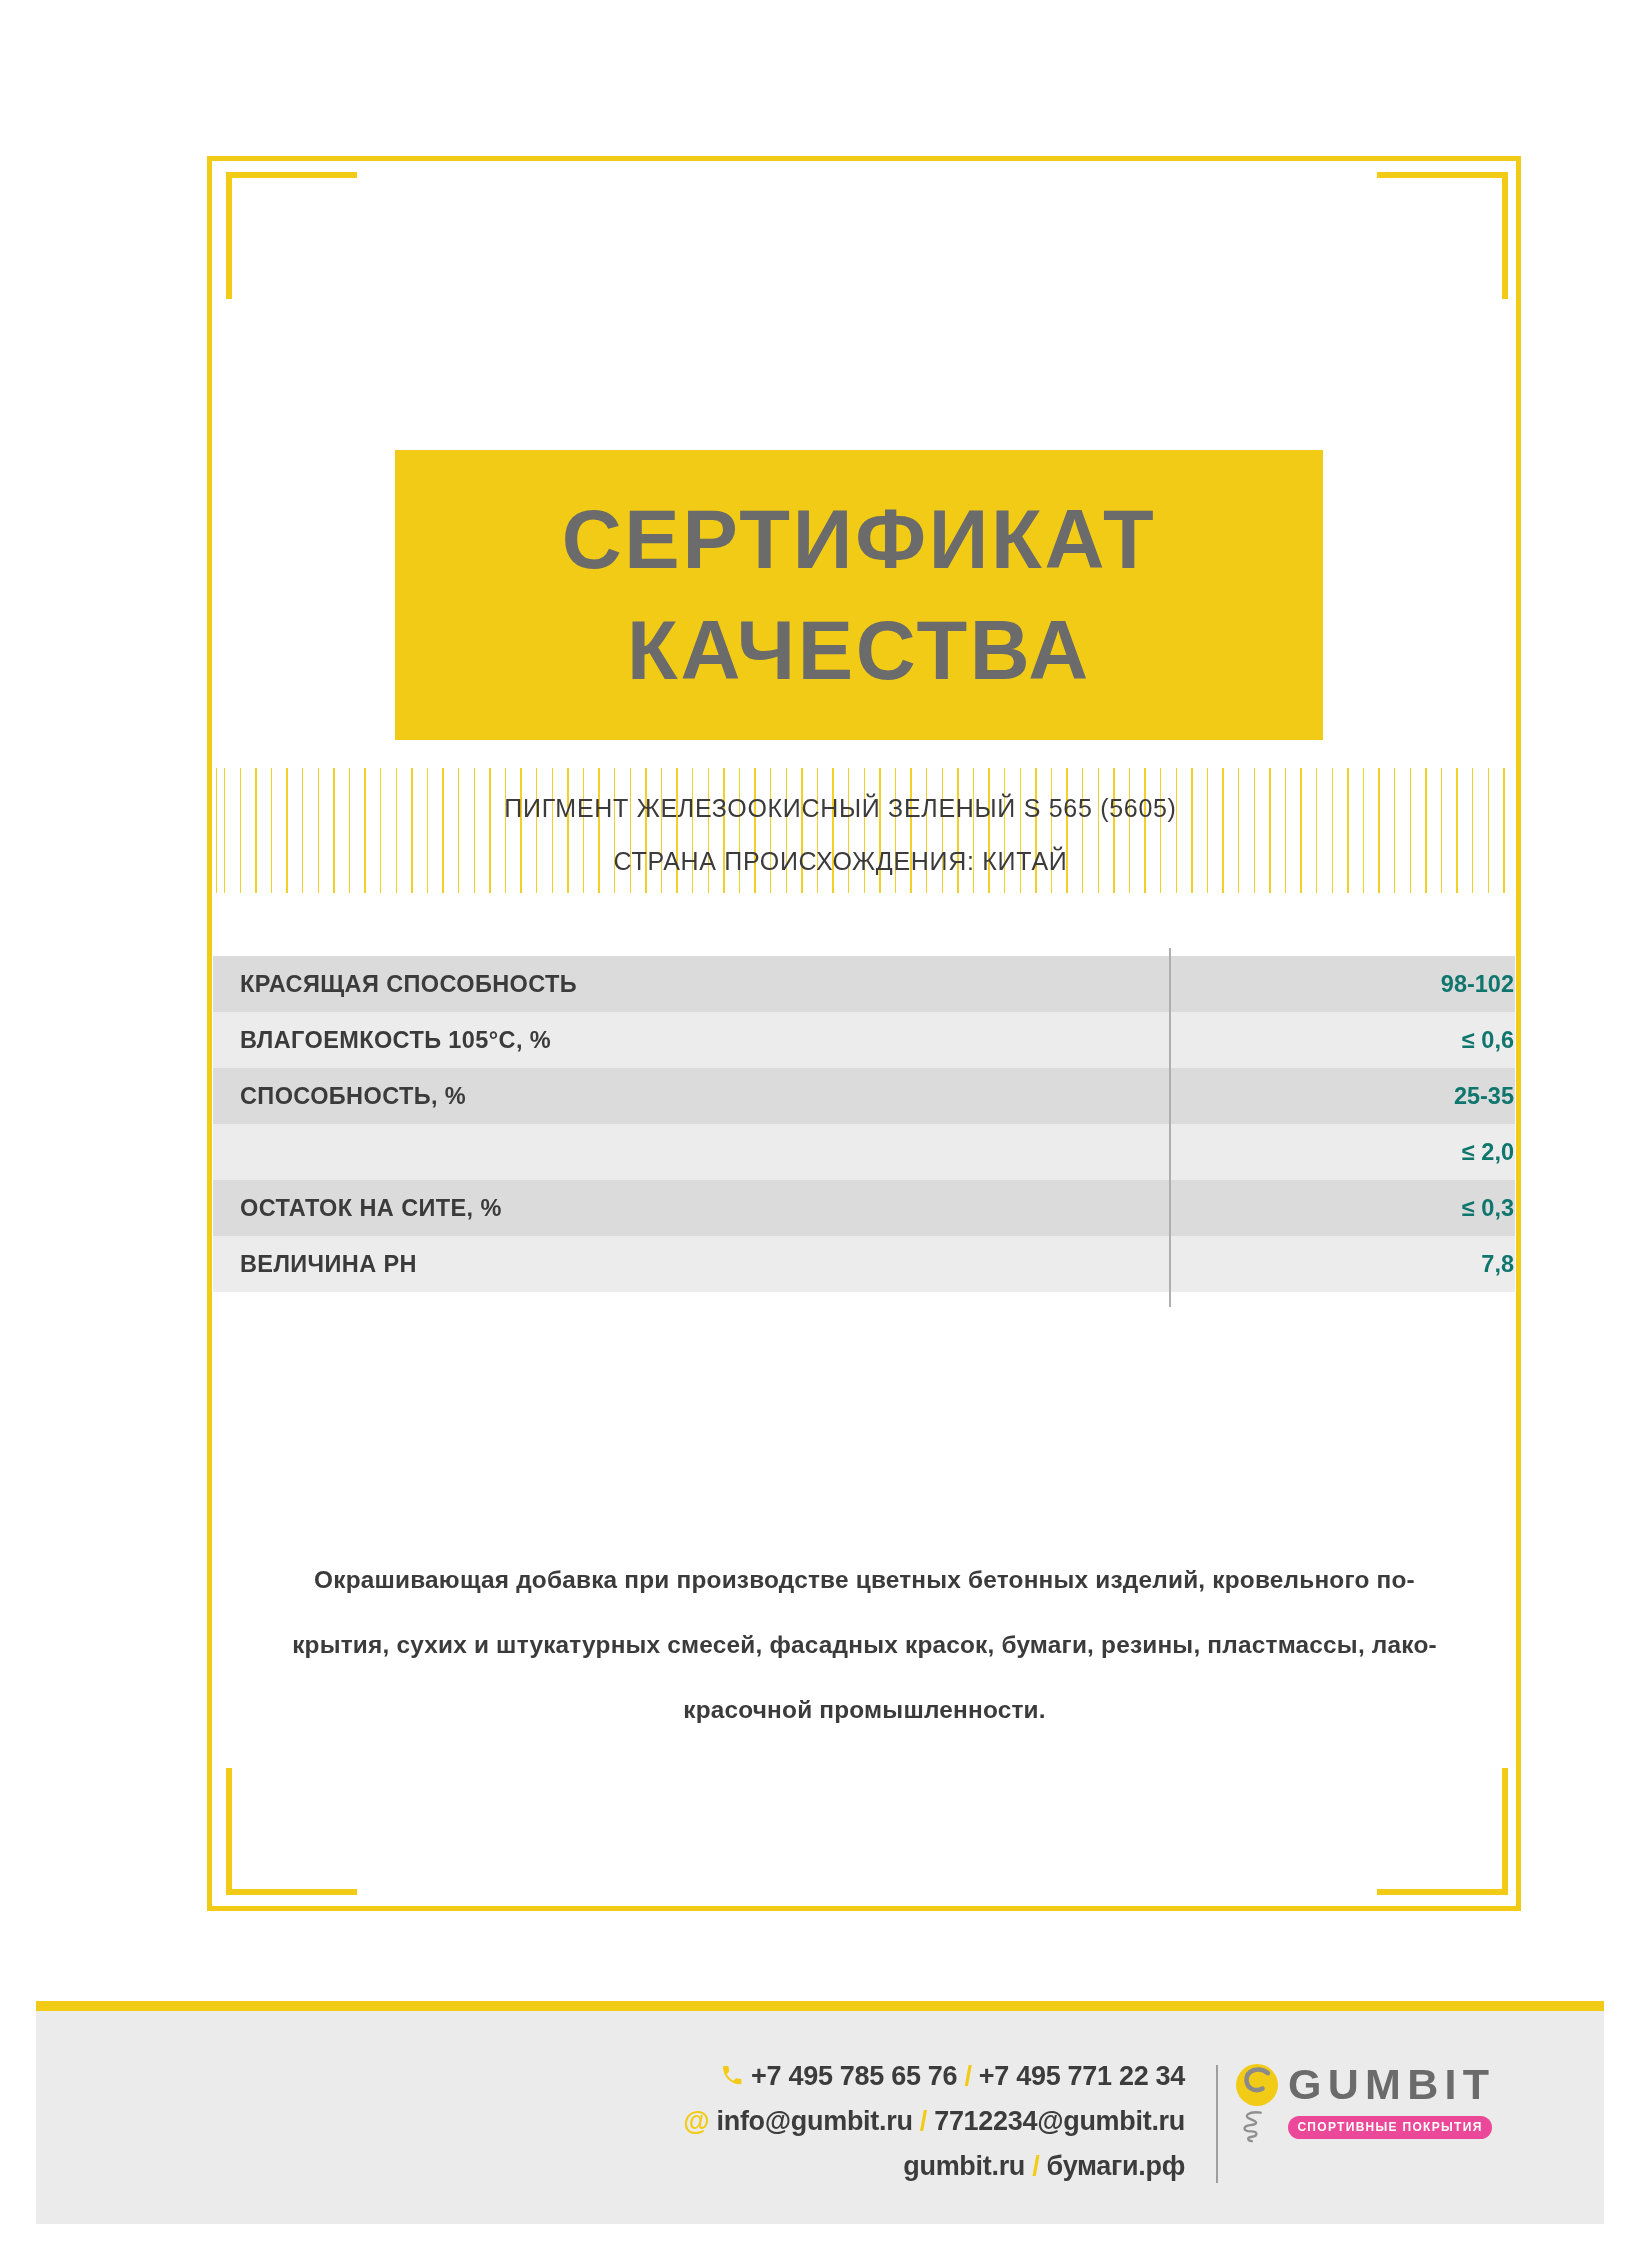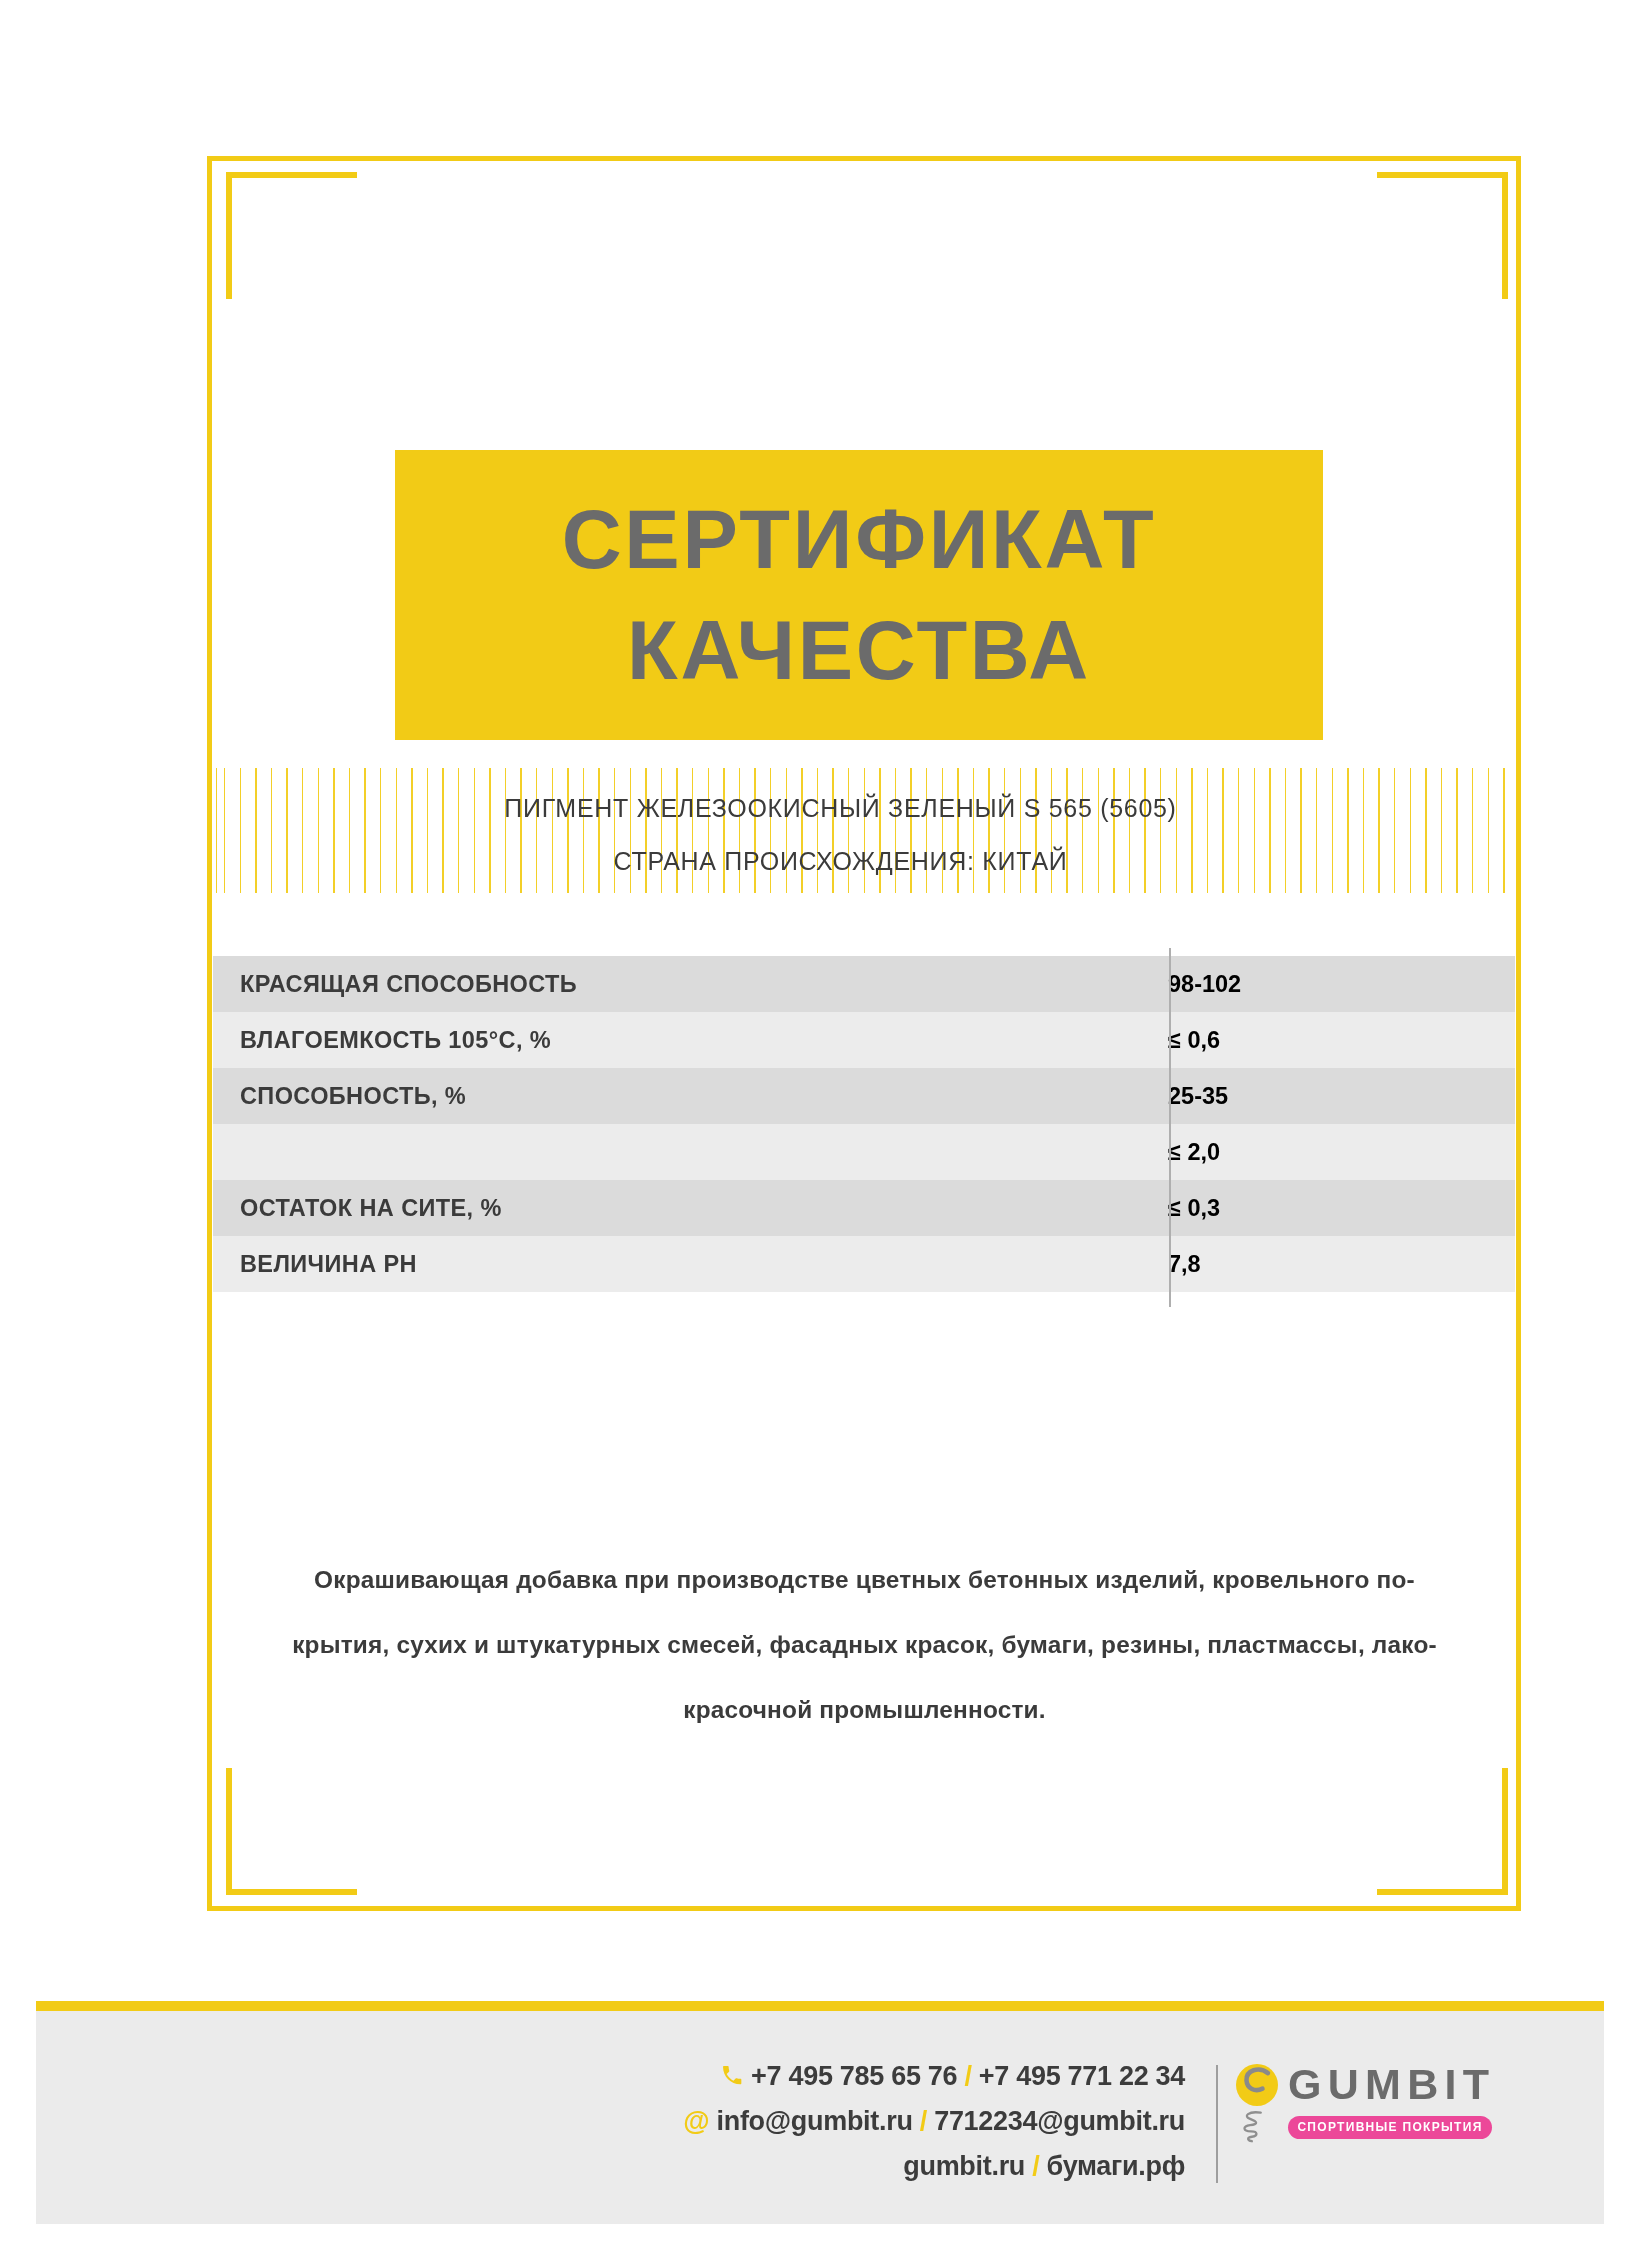--- a/index.html
+++ b/index.html
@@ -39,22 +39,22 @@
   .subtitle2{top:847px;}
   
   .spec-table{position:absolute;left:213px;top:956px;width:1302px;}
   .t-row{position:relative;height:56px;line-height:56px;}
   .t-row:nth-child(odd){background:#DBDBDB;}
   .t-row:nth-child(even){background:#ECECEC;}
   .t-label{
     position:absolute;left:27px;top:0;font-weight:800;font-size:23.5px;letter-spacing:0.4px;color:#3B3B3B;
   }
   .t-value{
-    position:absolute;left:955px;top:0;width:346px;text-align:left;
-    font-weight:800;font-size:23.5px;color:#000000;
+    position:absolute;left:955px;top:0;width:346px;text-align:right;
+    font-weight:800;font-size:23.5px;color:#0f766e;
   }
   .t-divider{
     position:absolute;left:1169px;top:948px;width:1.8px;height:359px;background:#AFAFAF;
   }
   
   .app-heading{
     position:absolute;left:215px;top:1489px;width:1299px;text-align:center;
     font-weight:800;font-size:24.4px;letter-spacing:0.5px;color:#3B3B3B;
   }
   .app-line{

